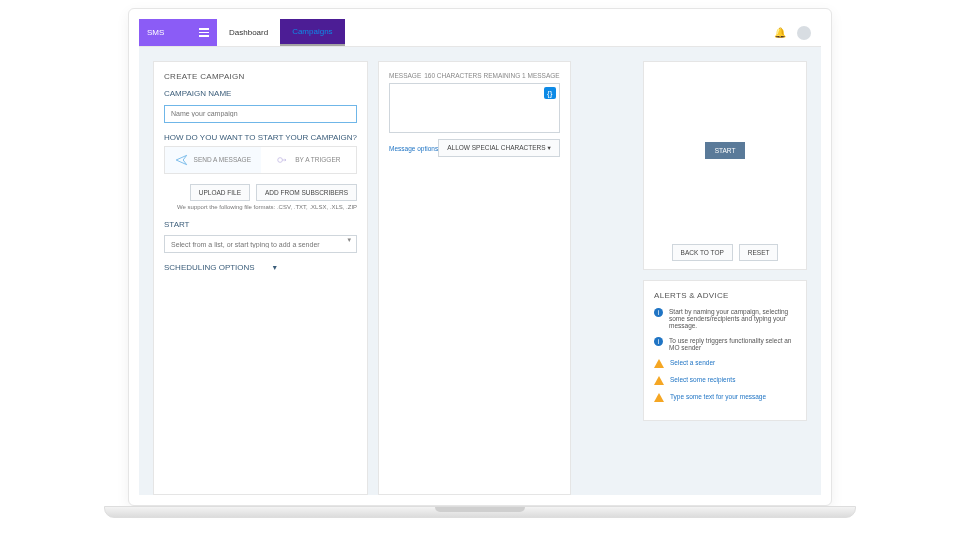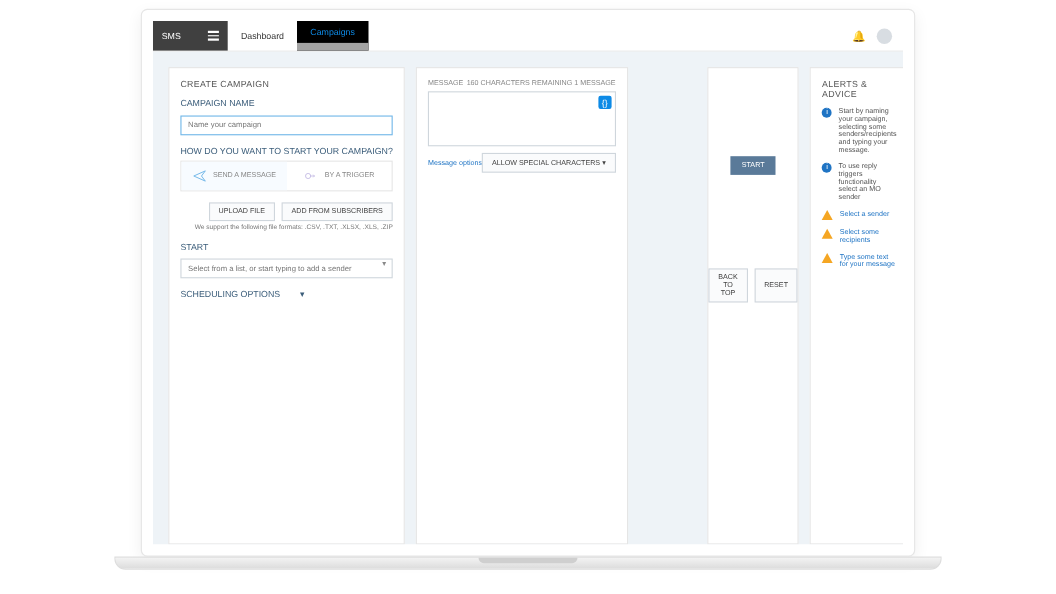--- a/index.html
+++ b/index.html
@@ -1,31 +1,31 @@
 <!DOCTYPE html>
 <html><head>
 <meta charset="utf-8">
 <style>
   *{box-sizing:border-box;margin:0;padding:0;font-family:Arial,Helvetica,sans-serif}
   body{background:#fff;width:960px;height:540px;overflow:hidden}
   .device{position:absolute;left:128px;top:8px;width:704px;height:498px;background:#fff;border:1px solid #e5e5e5;border-radius:6px;box-shadow:0 4px 14px rgba(0,0,0,.06)}
   .screen{position:absolute;inset:10px;background:#fff;overflow:hidden}
   .topbar{height:28px;display:flex;align-items:stretch;border-bottom:1px solid #e6e6e6;font-size:8px}
-  .brand{width:68px;background:#404040;color:#fff;display:flex;align-items:center;justify-content:space-between;padding:0 8px}
+  .brand{width:78px;background:#8b5cf6;color:#fff;display:flex;align-items:center;justify-content:space-between;padding:0 8px}
   .ham{display:inline-flex;flex-direction:column;gap:2px}
   .ham span{display:block;width:10px;height:1.5px;background:#fff}
   .tabs{display:flex}
   .tab{padding:0 12px;display:flex;align-items:center;color:#333;cursor:pointer}
-  .tab.active{background:#000000;color:#0d8ae6;border-bottom:7px solid #a3a3a3}
+  .tab.active{background:#4c1d95;color:#0d8ae6;border-bottom:2px solid #a3a3a3}
   .tb-right{margin-left:auto;display:flex;align-items:center;gap:10px;padding-right:10px}
   .bell{font-size:10px;color:#555}
   .avatar{width:14px;height:14px;border-radius:50%;background:#d8dde2}
   .page{display:flex;gap:14px;padding:14px 14px 0 14px;background:#eef3f7;height:calc(100% - 28px);overflow:hidden}
   .col-main{flex:1;display:flex;flex-direction:row;gap:10px}
-  .col-side{width:164px;display:flex;flex-direction:row;gap:10px}
+  .col-side{width:164px;display:flex;flex-direction:column;gap:10px}
   .card{background:#fff;border:1px solid #e5e5e5;padding:10px}
   .h1{font-size:8px;letter-spacing:.3px;color:#555;margin-bottom:8px}
   .lbl{font-size:8px;color:#3b5d7a;margin-bottom:4px;display:flex;align-items:center;gap:3px}
   .inp{width:100%;border:1px solid #6fb6e8;height:18px;font-size:7px;padding:0 6px;color:#aaa}
   .inp.gray{border-color:#cfd6dc}
   .sel{position:relative}
   .sel:after{content:"▾";position:absolute;right:6px;top:3px;font-size:7px;color:#888}
   .startrow{display:flex;border:1px solid #e5e5e5;height:28px}
   .opt{flex:1;display:flex;align-items:center;justify-content:center;gap:5px;font-size:6.5px;color:#888;cursor:pointer}
   .opt.sel-o{background:#f7fbff}

